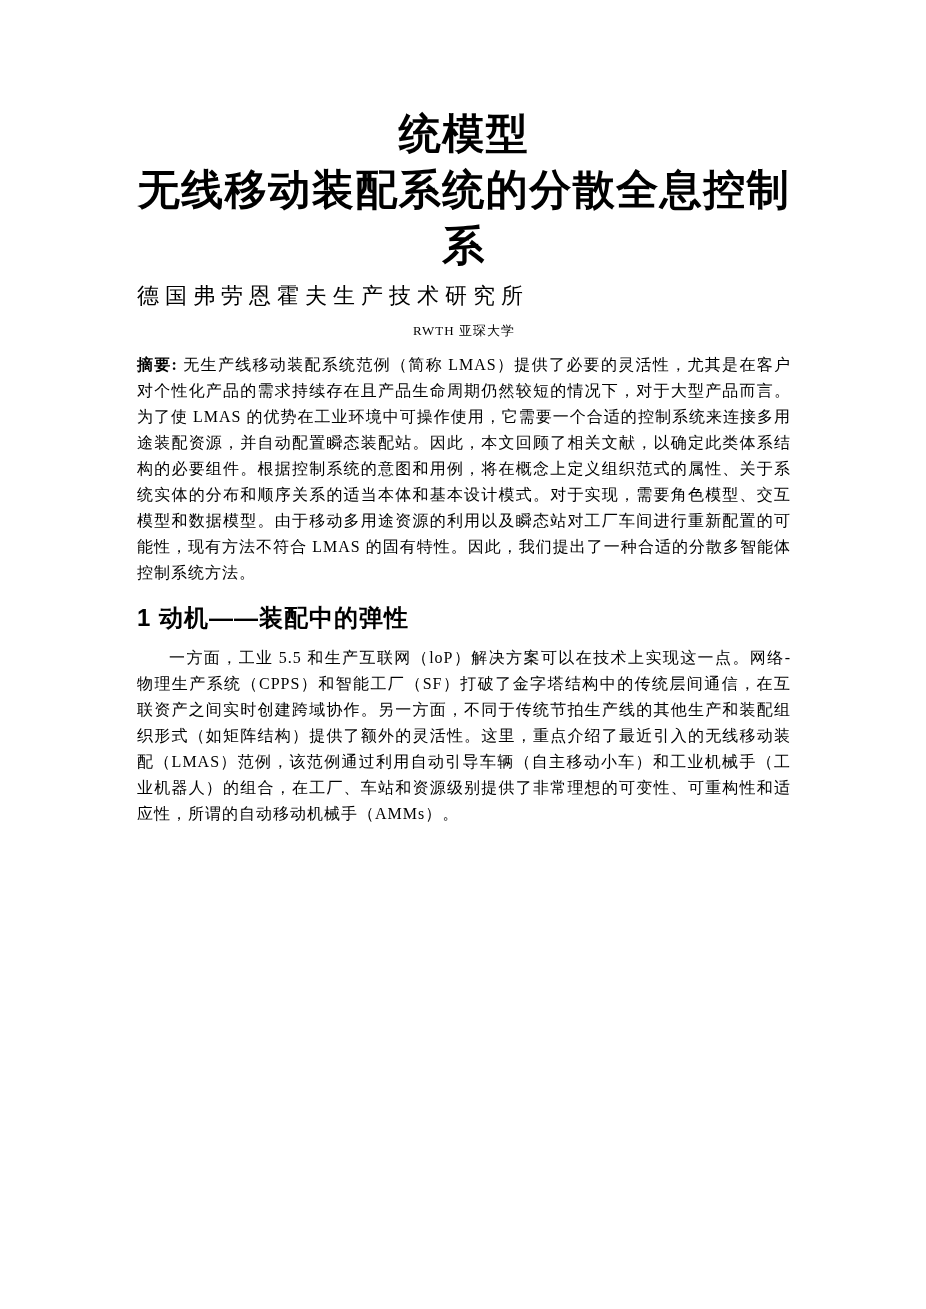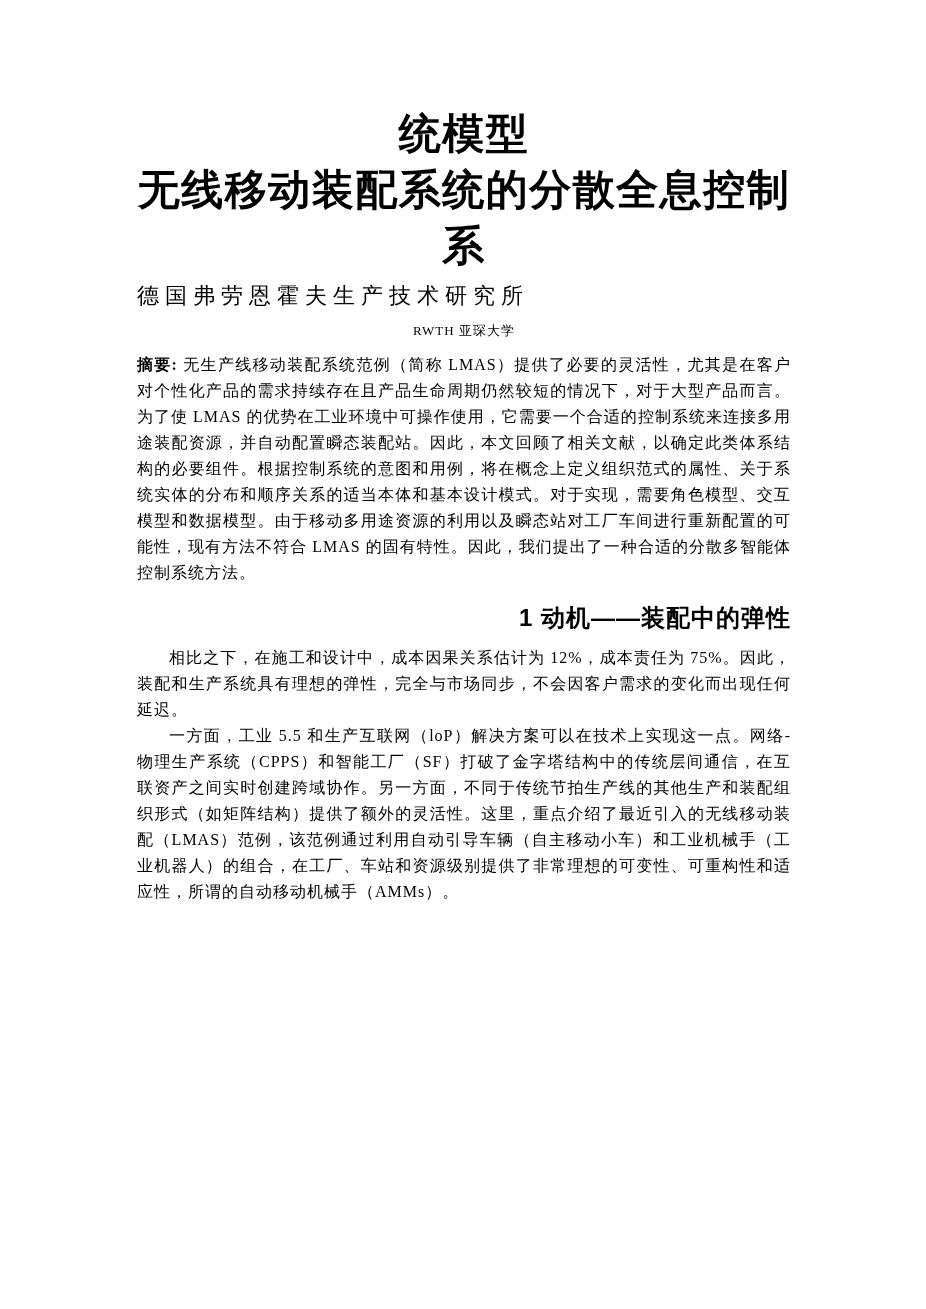--- a/index.html
+++ b/index.html
@@ -55,21 +55,21 @@
   }
   .abstract-block { margin-top: 10px; }
   .inline-label { font-weight: bold; }
   .section-heading {
     margin: 16px 0 11px 0;
     font-family: "Liberation Sans", "DejaVu Sans", sans-serif;
     font-weight: bold;
     font-size: 24px;
     line-height: 32px;
     letter-spacing: 1px;
-    text-align: right;
+    text-align: left;
   }
   .indent { text-indent: 2em; }
 </style>
 </head>
 <body>
 
 <div class="page">
 
   <h1 class="title">
     <span class="title-line">统模型</span>
@@ -79,18 +79,17 @@
   <p class="affil-primary">德国弗劳恩霍夫生产技术研究所</p>
 
   <p class="affil-secondary">RWTH 亚琛大学</p>
 
   <p class="body-text abstract-block"><span class="inline-label">摘要: </span><span>无生产线移动装配系统范例（简称 LMAS）提供了必要的灵活性，尤其是在客户对个性化产品的需求持续存在且产品生命周期仍然较短的情况下，对于大型产品而言。为了使 LMAS 的优势在工业环境中可操作使用，它需要一个合适的控制系统来连接多用途装配资源，并自动配置瞬态装配站。因此，本文回顾了相关文献，以确定此类体系结构的必要组件。根据控制系统的意图和用例，将在概念上定义组织范式的属性、关于系统实体的分布和顺序关系的适当本体和基本设计模式。对于实现，需要角色模型、交互模型和数据模型。由于移动多用途资源的利用以及瞬态站对工厂车间进行重新配置的可能性，现有方法不符合 LMAS 的固有特性。因此，我们提出了一种合适的分散多智能体控制系统方法。</span></p>
 
 
   <h2 class="section-heading">1 动机——装配中的弹性</h2>
 
 
-  <p class="body-text indent">相比之下，在施工和设计中，成本因果关系估计为 12%，成本责任为 75%。因此，装配和生产系统具有理想的弹性，完全与市场同步，不会因客户需求的变化而出现任何延迟。</p>
 
   <p class="body-text indent">一方面，工业 5.5 和生产互联网（loP）解决方案可以在技术上实现这一点。网络-物理生产系统（CPPS）和智能工厂（SF）打破了金字塔结构中的传统层间通信，在互联资产之间实时创建跨域协作。另一方面，不同于传统节拍生产线的其他生产和装配组织形式（如矩阵结构）提供了额外的灵活性。这里，重点介绍了最近引入的无线移动装配（LMAS）范例，该范例通过利用自动引导车辆（自主移动小车）和工业机械手（工业机器人）的组合，在工厂、车站和资源级别提供了非常理想的可变性、可重构性和适应性，所谓的自动移动机械手（AMMs）。</p>
 
 
 </div>
 
 </body></html>

